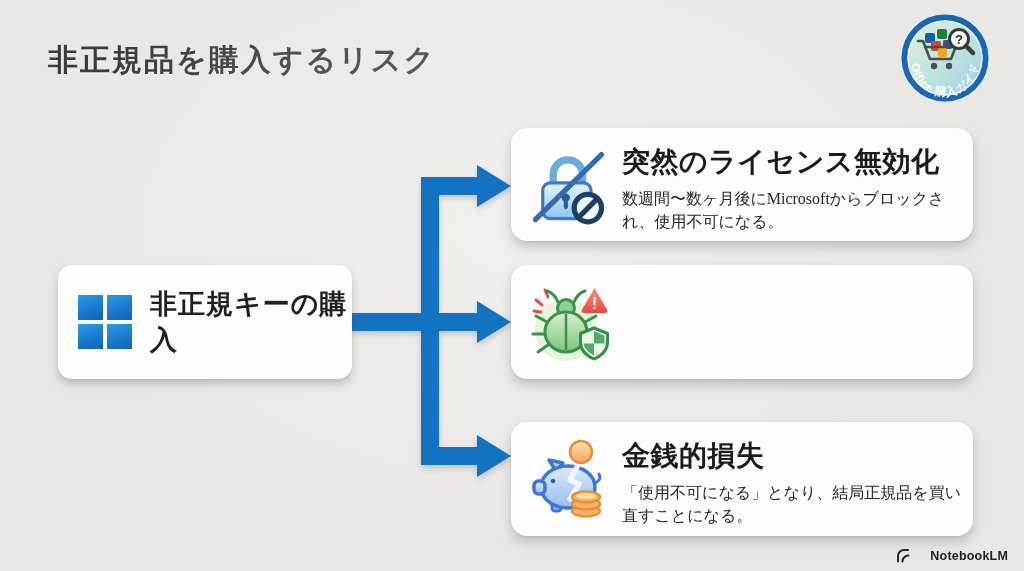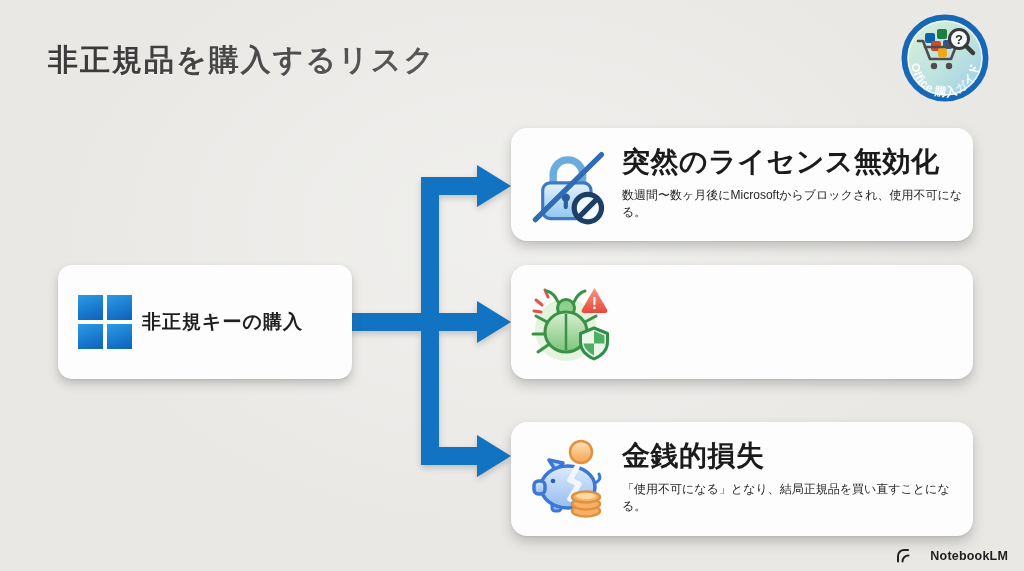--- a/index.html
+++ b/index.html
@@ -7,27 +7,27 @@
   .canvas{position:relative;width:1024px;height:571px;background:#e9e8e5;overflow:hidden;}
   .canvas::after{content:"";position:absolute;inset:0;background:radial-gradient(ellipse at 50% 40%,rgba(255,255,255,.35),rgba(0,0,0,0) 65%);pointer-events:none;}
   .page-title{position:absolute;left:48px;top:40px;font-size:30px;font-weight:800;letter-spacing:2px;color:#3b3b3b;text-shadow:0 1px 1px rgba(255,255,255,.6);}
   .badge{position:absolute;left:901px;top:14px;width:88px;height:88px;}
   
   .arrows{position:absolute;left:0;top:0;z-index:1;filter:drop-shadow(0 3px 3px rgba(0,0,0,.18));}
   
   .source-box{position:absolute;left:58px;top:265px;width:294px;height:114px;background:#fdfdfd;border-radius:14px;box-shadow:0 5px 10px rgba(90,90,90,.30),0 1px 2px rgba(0,0,0,.08);z-index:2;display:flex;align-items:center;}
   .win-logo{width:54px;height:54px;margin-left:20px;display:grid;grid-template-columns:25px 25px;grid-template-rows:25px 25px;gap:4px;flex:none;}
   .win-logo span{display:block;background:linear-gradient(160deg,#2d9be4 0%,#1472c8 70%,#0f63b8 100%);}
-  .source-label{margin-left:10px;font-size:19px;font-weight:800;color:#1f1f1f;letter-spacing:1px;}
+  .source-label{margin-left:18px;font-size:27px;font-weight:800;color:#1f1f1f;letter-spacing:1px;}
   
   .card{position:absolute;left:511px;width:462px;height:113px;background:#fdfdfd;border-radius:16px;box-shadow:0 6px 12px rgba(90,90,90,.30),0 1px 2px rgba(0,0,0,.08);z-index:2;}
   .card .icon-wrap{position:absolute;left:17px;top:50%;transform:translateY(-50%);width:84px;height:84px;}
   .card .text-wrap{position:absolute;left:111px;top:15px;width:348px;}
   .card-title{font-size:28px;font-weight:800;color:#1b1b1b;letter-spacing:0.5px;}
-  .card-body{margin-top:6px;font-size:12px;line-height:1.45;color:#262626;}
+  .card-body{margin-top:6px;font-size:16px;line-height:1.45;color:#262626;font-family:Liberation Serif, serif;}
   
   .footer{position:absolute;right:16px;bottom:8px;display:flex;align-items:center;gap:20px;z-index:2;}
   .footer .brand{font-size:12.5px;font-weight:700;color:#1f1f1f;letter-spacing:0.2px;}
 </style>
 </head>
 <body>
 
 <div class="canvas" style="background: rgb(233, 232, 229);">
 
   <div class="page-title">非正規品を購入するリスク</div>

